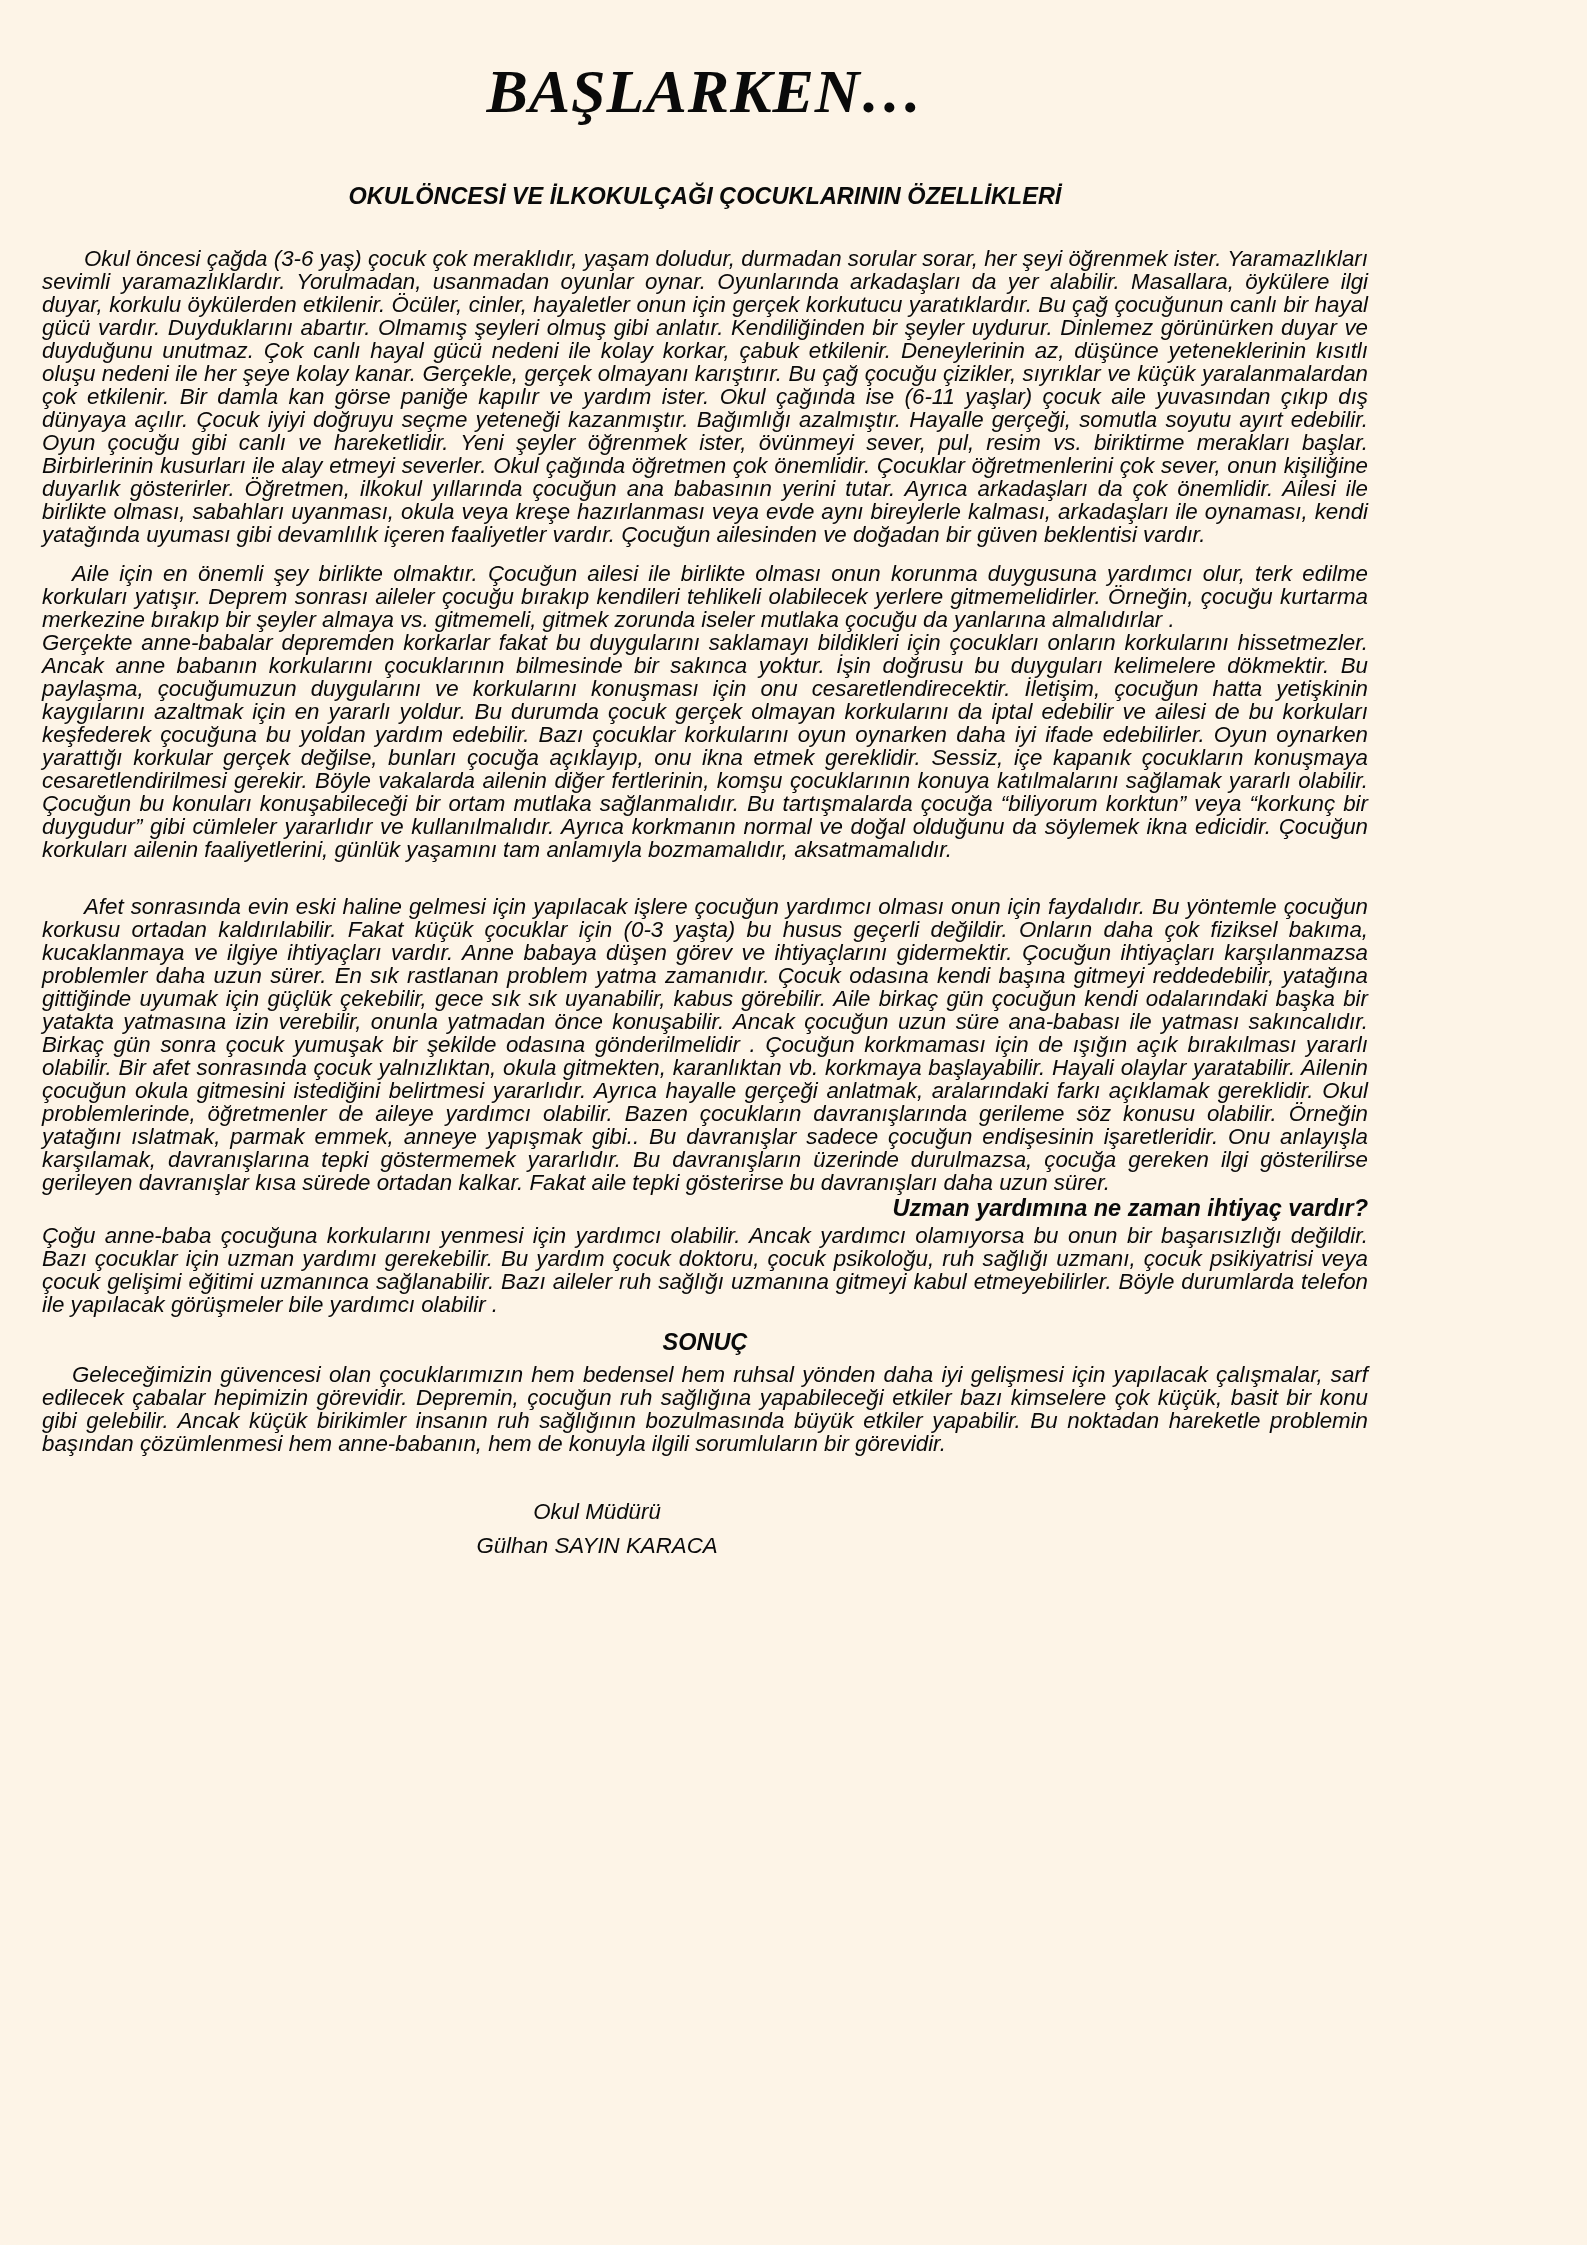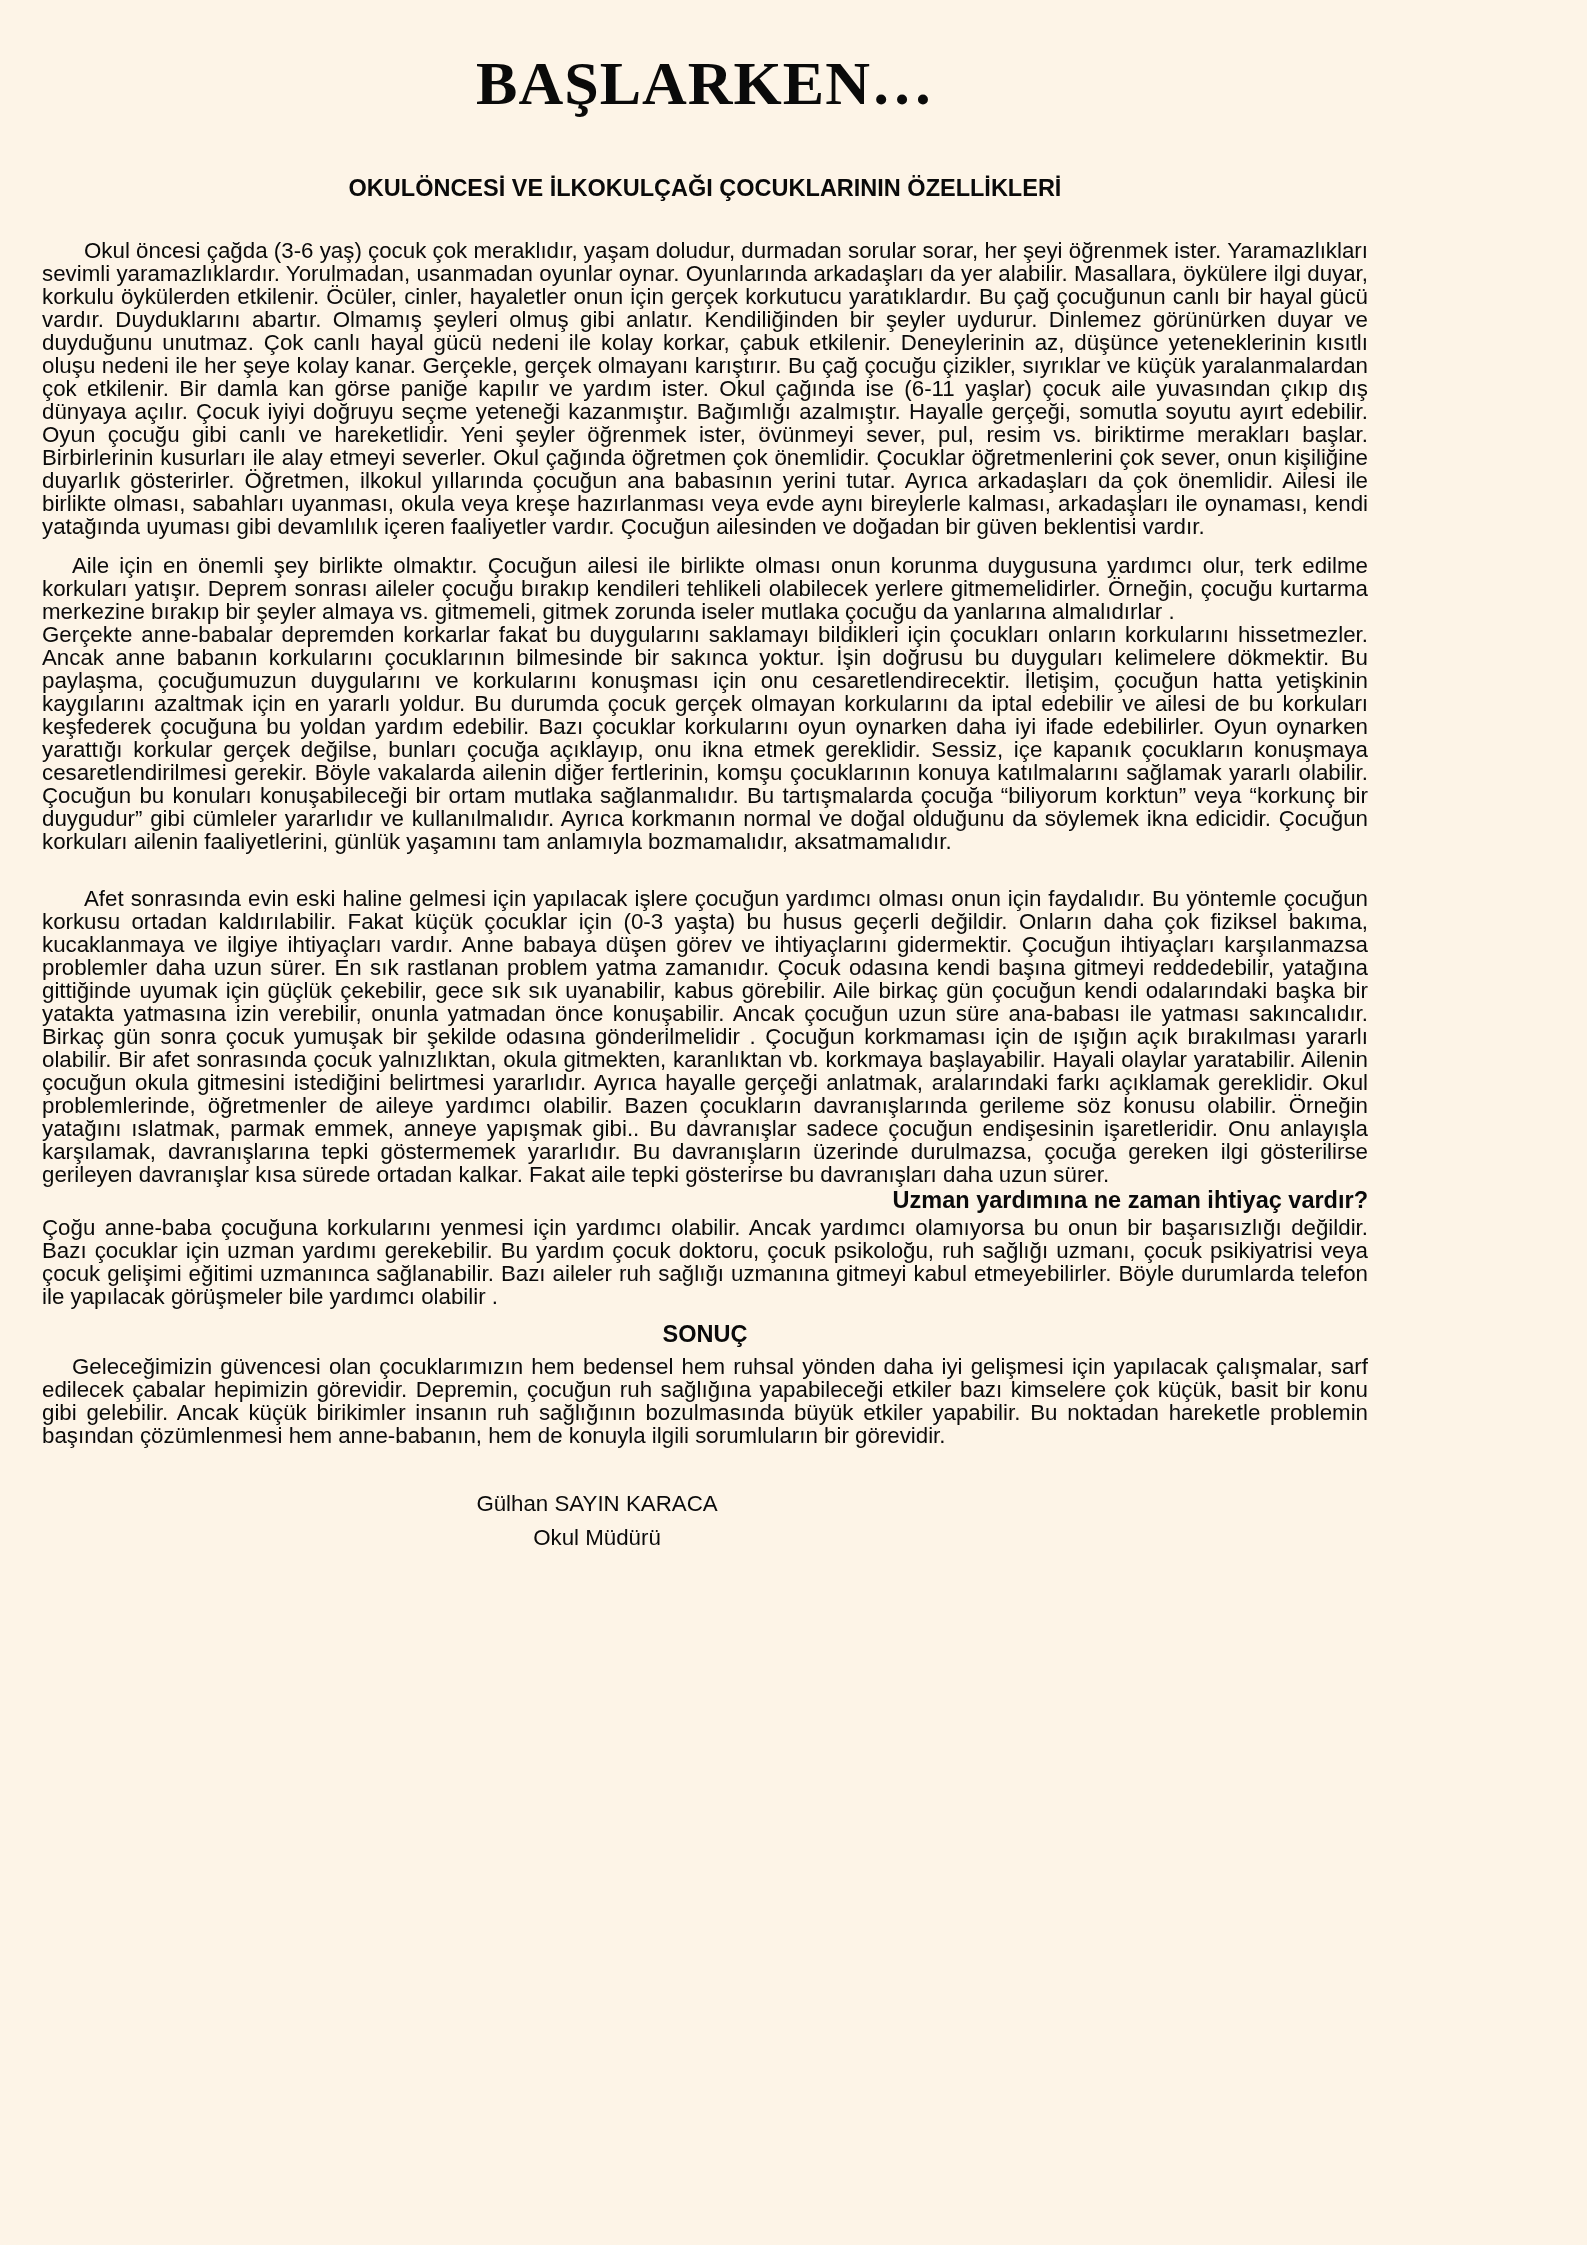--- a/index.html
+++ b/index.html
@@ -13,22 +13,23 @@
     background: #FDF4E7;
     font-family: "Liberation Sans", sans-serif;
     color: #0a0a0a;
     overflow: hidden;
   }
 
   .page {
     width: 1410px;
     height: 2245px;
     box-sizing: border-box;
-    padding: 0 42px;
+    padding: 8px 42px;
     position: relative;
+    font-style: italic;
   }
 
   
   .doc-title {
     font-family: "Liberation Serif", serif;
     font-weight: bold;
     font-size: 62px;
     line-height: 1.0;
     letter-spacing: 1px;
     text-align: center;
@@ -126,17 +127,17 @@
 
   <h3 class="section-head-center">SONUÇ</h3>
 
   <div class="sp-after-sonuc"></div>
 
   <p class="body-par indent-small">Geleceğimizin güvencesi olan çocuklarımızın hem bedensel hem ruhsal yönden daha iyi gelişmesi için yapılacak çalışmalar, sarf edilecek çabalar hepimizin görevidir. Depremin, çocuğun ruh sağlığına yapabileceği etkiler bazı kimselere çok küçük, basit bir konu gibi gelebilir. Ancak küçük birikimler insanın ruh sağlığının bozulmasında büyük etkiler yapabilir. Bu noktadan hareketle problemin başından çözümlenmesi hem anne-babanın, hem de konuyla ilgili sorumluların bir görevidir.</p>
 
   <div class="sp-before-sign"></div>
 
   <div class="signature-block">
+    <p class="sign-line">Okul Müdürü</p>
     <p class="sign-line">Gülhan SAYIN KARACA</p>
-    <p class="sign-line">Okul Müdürü</p>
   </div>
 
 </div>
 
 </body></html>

